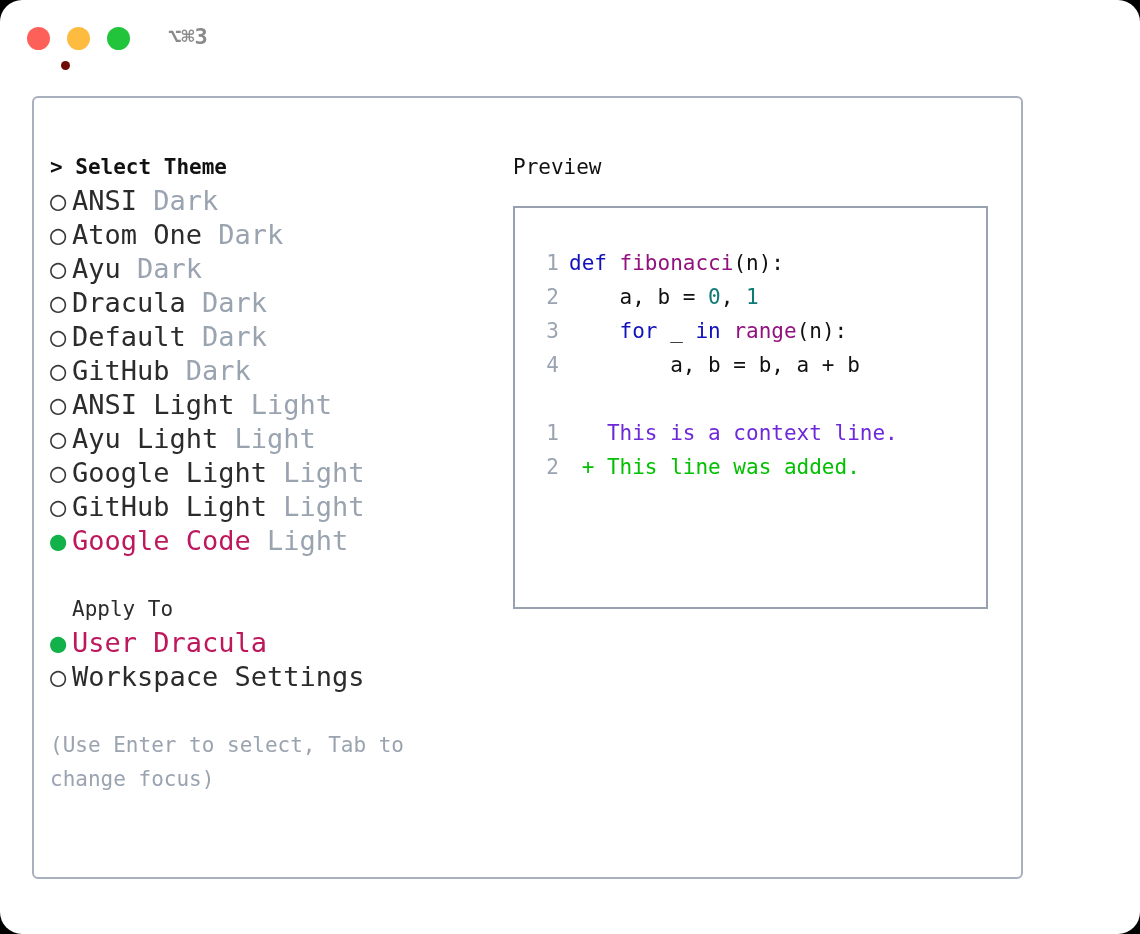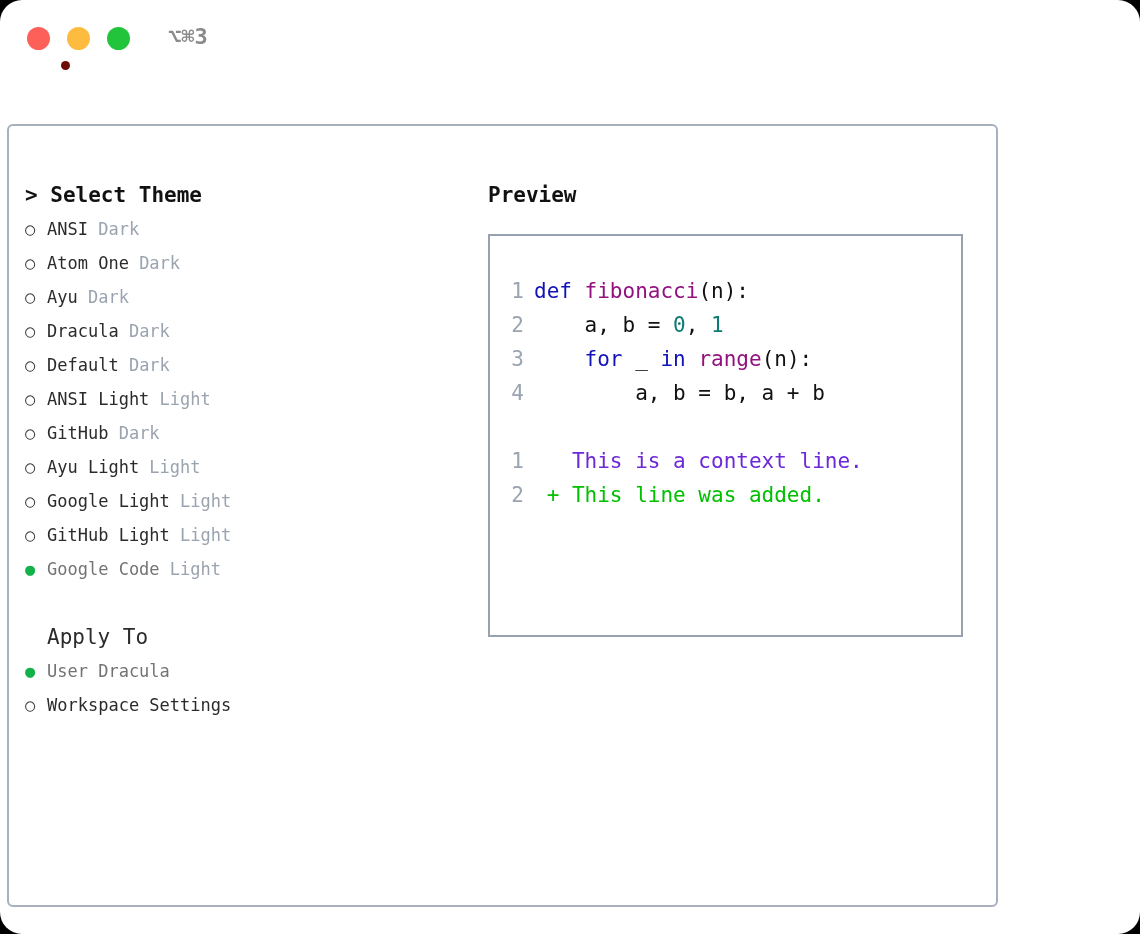--- a/index.html
+++ b/index.html
@@ -55,59 +55,58 @@
     font-size: 22px;
     font-weight: bold;
     color: #8a8a8a;
     letter-spacing: 0px;
     white-space: pre;
   }
 
   
   .panel {
     position: absolute;
-    left: 7px;
+    left: 32px;
     top: 96px;
     width: 991px;
     height: 783px;
     border: 2px solid #a8b0bd;
     border-radius: 6px;
     background: #ffffff;
     box-sizing: border-box;
-    margin-top: 28px;
   }
 
   
   .left-col {
     position: absolute;
     left: 16px;
     top: 52px;
     width: 450px;
   }
   .list-header {
     font-size: 21px;
     font-weight: bold;
     color: #111111;
     line-height: 34px;
     white-space: pre;
   }
   .list-row {
-    font-size: 17px;
+    font-size: 27px;
     line-height: 34px;
     color: #2b2b2b;
     white-space: pre;
   }
   .marker {
     display: inline-block;
     width: 22px;
     white-space: pre;
   }
   .marker.on  { color: #12b14a; }
   .marker.off { color: #3a3a3a; }
-  .name.sel   { color: #737373; }
+  .name.sel   { color: #be185d; }
   .name       { color: #2b2b2b; }
   .variant    { color: #9aa3b0; }
 
   .group-gap { height: 34px; }
 
   .group-title {
     font-size: 21px;
     color: #2b2b2b;
     line-height: 34px;
     white-space: pre;
@@ -125,33 +124,33 @@
 
   
   .right-col {
     position: absolute;
     left: 479px;
     top: 52px;
     width: 490px;
   }
   .preview-title {
     font-size: 21px;
-    font-weight: bold;
+    font-weight: normal;
     color: #111111;
     line-height: 34px;
     white-space: pre;
   }
   .preview-box {
     margin-top: 22px;
     width: 475px;
     height: 403px;
     border: 2px solid #97a1b0;
     background: #ffffff;
     box-sizing: border-box;
-    padding: 38px 0 0 8px;
+    padding: 38px 0 0 18px;
     overflow: hidden;
   }
   .code-line {
     font-size: 21px;
     line-height: 34px;
     white-space: pre;
   }
   .ln {
     display: inline-block;
     width: 26px;
@@ -186,37 +185,38 @@
 
     <div class="left-col">
       <div class="list-header">&gt; Select Theme</div>
 
       <div id="theme-list">
           <div class="list-row"><span class="marker off">○</span><span class="name">ANSI</span><span class="variant"> Dark</span></div>
           <div class="list-row"><span class="marker off">○</span><span class="name">Atom One</span><span class="variant"> Dark</span></div>
           <div class="list-row"><span class="marker off">○</span><span class="name">Ayu</span><span class="variant"> Dark</span></div>
           <div class="list-row"><span class="marker off">○</span><span class="name">Dracula</span><span class="variant"> Dark</span></div>
           <div class="list-row"><span class="marker off">○</span><span class="name">Default</span><span class="variant"> Dark</span></div>
+          <div class="list-row"><span class="marker off">○</span><span class="name">GitHub</span><span class="variant"> Dark</span></div>
           <div class="list-row"><span class="marker off">○</span><span class="name">ANSI Light</span><span class="variant"> Light</span></div>
-          <div class="list-row"><span class="marker off">○</span><span class="name">GitHub</span><span class="variant"> Dark</span></div>
           <div class="list-row"><span class="marker off">○</span><span class="name">Ayu Light</span><span class="variant"> Light</span></div>
           <div class="list-row"><span class="marker off">○</span><span class="name">Google Light</span><span class="variant"> Light</span></div>
           <div class="list-row"><span class="marker off">○</span><span class="name">GitHub Light</span><span class="variant"> Light</span></div>
           <div class="list-row"><span class="marker on">●</span><span class="name sel">Google Code</span><span class="variant"> Light</span></div>
         </div>
 
       <div class="group-gap"></div>
 
       <div class="group-title">Apply To</div>
 
       <div id="apply-list">
           <div class="list-row"><span class="marker on">●</span><span class="name sel">User Dracula</span></div>
           <div class="list-row"><span class="marker off">○</span><span class="name">Workspace Settings</span></div>
         </div>
 
+      <div class="hint">(Use Enter to select, Tab to change focus)</div>
     </div>
 
     <div class="right-col">
       <div class="preview-title">Preview</div>
       <div class="preview-box">
         <div id="code-block">
             <div class="code-line"><span class="ln">1</span><span class="kw">def </span><span class="fn">fibonacci</span><span class="plain">(n):</span></div>
             <div class="code-line"><span class="ln">2</span><span class="plain">    a, b = </span><span class="num">0</span><span class="plain">, </span><span class="num">1</span></div>
             <div class="code-line"><span class="ln">3</span><span class="plain">    </span><span class="kw">for</span><span class="plain"> _ </span><span class="kw">in</span><span class="plain"> </span><span class="fn">range</span><span class="plain">(n):</span></div>
             <div class="code-line"><span class="ln">4</span><span class="plain">        a, b = b, a + b</span></div>

